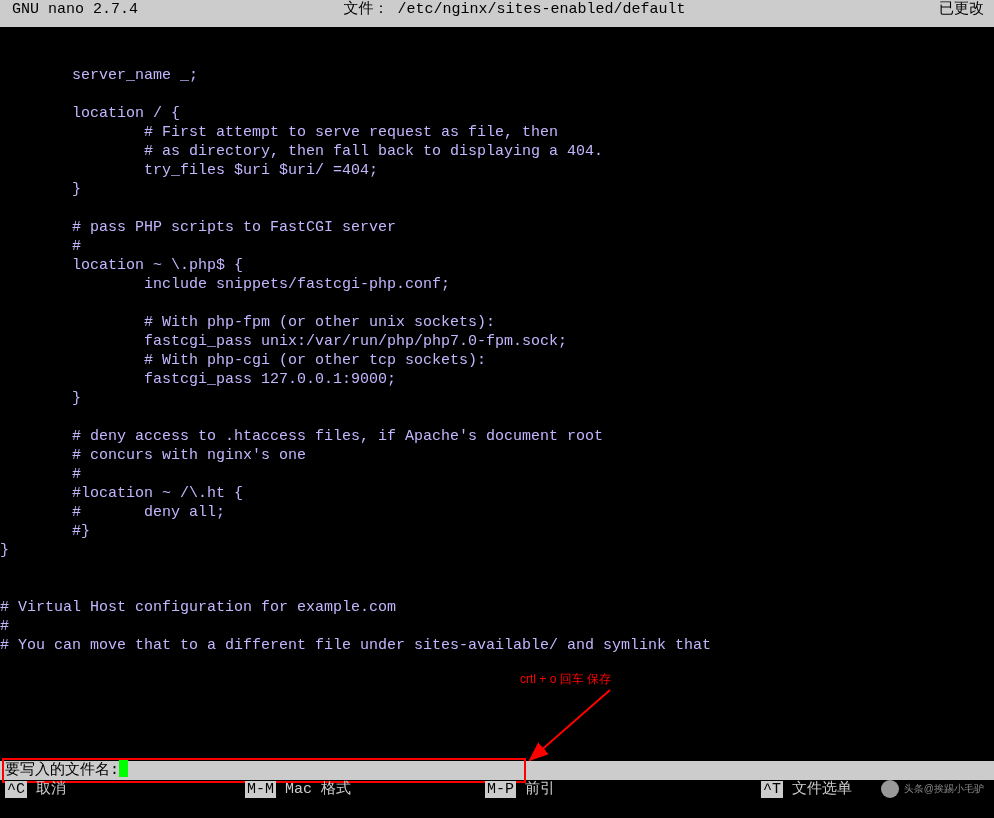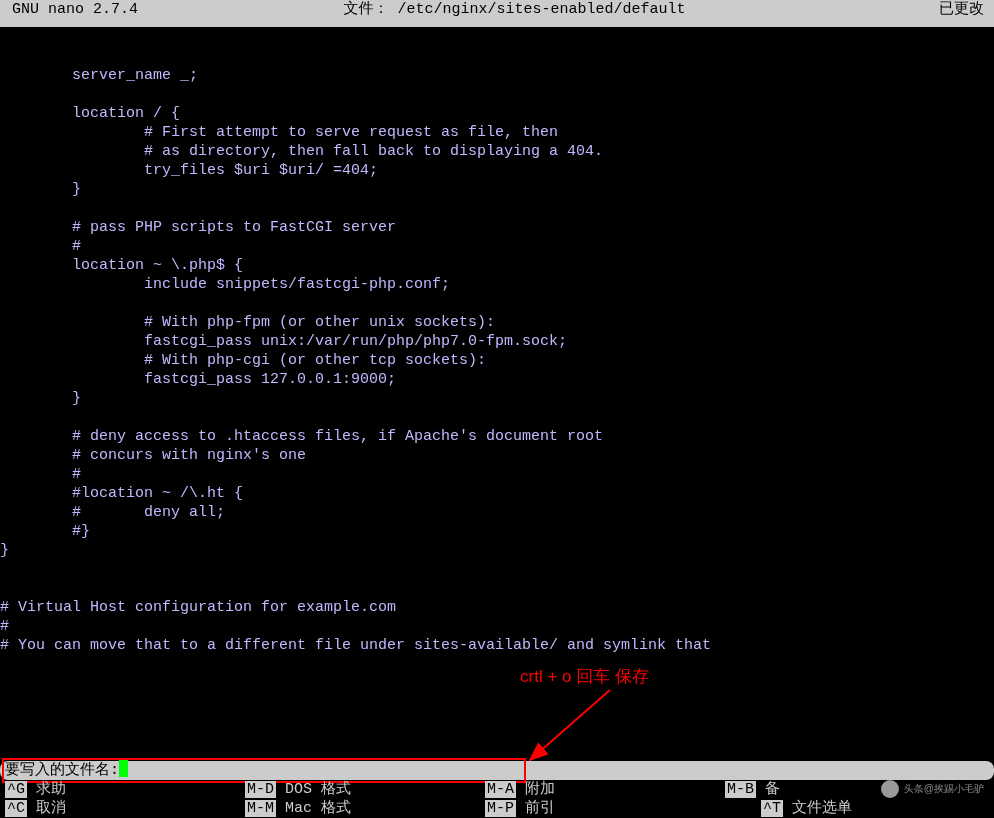--- a/index.html
+++ b/index.html
@@ -55,21 +55,20 @@
       position: absolute;
       bottom: 38px;
       left: 0;
       right: 0;
       background: #ccc;
       color: #000;
       height: 19px;
       line-height: 19px;
       padding-left: 5px;
       display: flex;
-      border-radius: 8px;
     }
     .prompt-bar-text {
       color: #000;
     }
     .cursor {
       display: inline-block;
       width: 9px;
       height: 18px;
       background: #0f0;
       vertical-align: middle;
@@ -81,21 +80,21 @@
       bottom: 35px;
       left: 2px;
       width: 524px;
       height: 25px;
       pointer-events: none;
     }
     .annotation {
       position: absolute;
       color: red;
       font-family: sans-serif;
-      font-size: 17px;
+      font-size: 12px;
       bottom: 130px;
       left: 520px;
       pointer-events: none;
     }
     .arrow-line {
       position: absolute;
       bottom: 55px;
       left: 525px;
       width: 92px;
       height: 75px;
@@ -165,26 +164,20 @@
 <svg class="arrow-line">
   <defs>
     <marker id="arrowhead" markerWidth="10" markerHeight="8" refX="9" refY="4" orient="auto">
       <polygon points="0 0, 10 4, 0 8" fill="red"></polygon>
     </marker>
   </defs>
   <line x1="85" y1="2" x2="5" y2="72" stroke="red" stroke-width="2" marker-end="url(#arrowhead)"></line>
 </svg>
 
 <div class="menubar">
-  <div class="menubar-row" id="menu-row1" style="position: relative;">
-      <span class="menubar-item" style="position: absolute; left: 5px;"><span class="menubar-key">^G</span><span> 求助</span></span>
-      <span class="menubar-item" style="position: absolute; left: 245px;"><span class="menubar-key">M-D</span><span> DOS 格式</span></span>
-      <span class="menubar-item" style="position: absolute; left: 485px;"><span class="menubar-key">M-A</span><span> 附加</span></span>
-      <span class="menubar-item" style="position: absolute; left: 725px;"><span class="menubar-key">M-B</span><span> 备</span></span>
-    </div>
   <div class="menubar-row" id="menu-row2" style="position: relative;">
       <span class="menubar-item" style="position: absolute; left: 5px;"><span class="menubar-key">^C</span><span> 取消</span></span>
       <span class="menubar-item" style="position: absolute; left: 245px;"><span class="menubar-key">M-M</span><span> Mac 格式</span></span>
       <span class="menubar-item" style="position: absolute; left: 485px;"><span class="menubar-key">M-P</span><span> 前引</span></span>
       <span class="menubar-item" style="position: absolute; left: 725px; margin-left: 36px;"><span class="menubar-key">^T</span><span> 文件选单</span></span>
     </div>
 </div>
 
 <div class="watermark">
   <span class="watermark-icon"></span>

